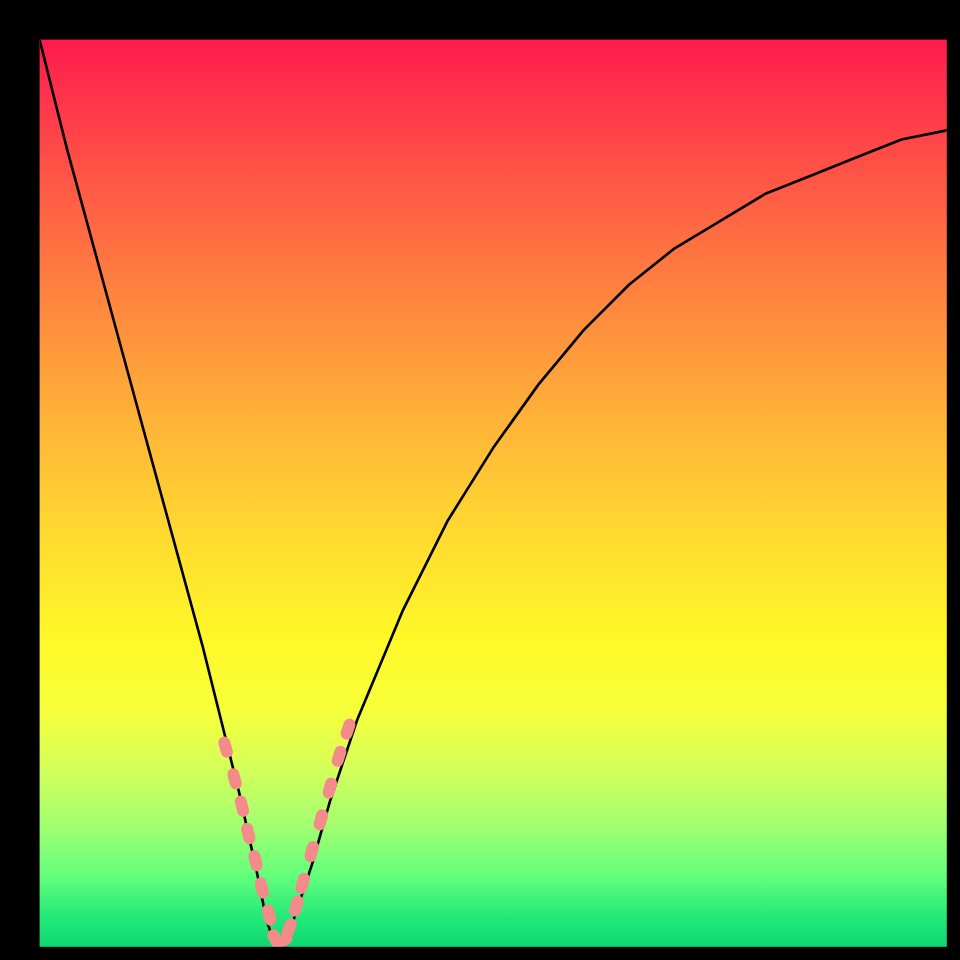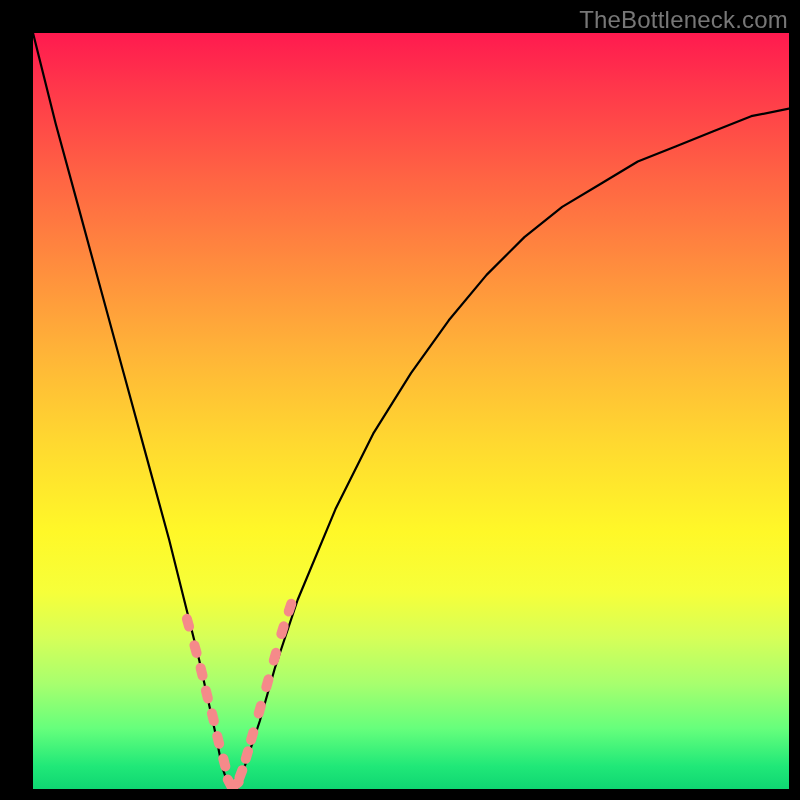--- a/index.html
+++ b/index.html
@@ -57,21 +57,20 @@
     left: 0; top: 0;
     width: 756px;
     height: 756px;
   }
 </style>
 </head>
 <body>
 
 <div class="frame">
 
-  <div class="watermark">TheBottleneck.com</div>
 
   <div class="plot-area">
     <svg class="curve" viewBox="0 0 756 756" preserveAspectRatio="none">
       <polyline id="curve-poly" fill="none" stroke-width="2.2" stroke-linecap="round" stroke-linejoin="round" points="0.0,0.0 22.7,90.7 45.4,173.9 68.0,257.0 90.7,340.2 113.4,423.4 136.1,506.5 151.2,567.0 166.3,627.5 181.4,695.5 189.0,733.3 196.6,756.0 204.1,756.0 211.7,733.3 226.8,688.0 241.9,635.0 264.6,567.0 302.4,476.3 340.2,400.7 378.0,340.2 415.8,287.3 453.6,241.9 491.4,204.1 529.2,173.9 567.0,151.2 604.8,128.5 642.6,113.4 680.4,98.3 718.2,83.2 756.0,75.6" stroke="#000000"></polyline>
       <g id="markers-g">
           <rect x="146.0" y="584.7" width="18" height="10" rx="5" ry="5" fill="#f58a8a" stroke="#c85a5a" stroke-width="0" transform="rotate(74.1 155.0 589.7)"></rect>
           <rect x="153.5" y="611.1" width="18" height="10" rx="5" ry="5" fill="#f58a8a" stroke="#c85a5a" stroke-width="0" transform="rotate(74.5 162.5 616.1)"></rect>
           <rect x="159.6" y="633.8" width="18" height="10" rx="5" ry="5" fill="#f58a8a" stroke="#c85a5a" stroke-width="0" transform="rotate(76.0 168.6 638.8)"></rect>
           <rect x="164.9" y="656.5" width="18" height="10" rx="5" ry="5" fill="#f58a8a" stroke="#c85a5a" stroke-width="0" transform="rotate(76.0 173.9 661.5)"></rect>
           <rect x="170.9" y="679.2" width="18" height="10" rx="5" ry="5" fill="#f58a8a" stroke="#c85a5a" stroke-width="0" transform="rotate(76.0 179.9 684.2)"></rect>

